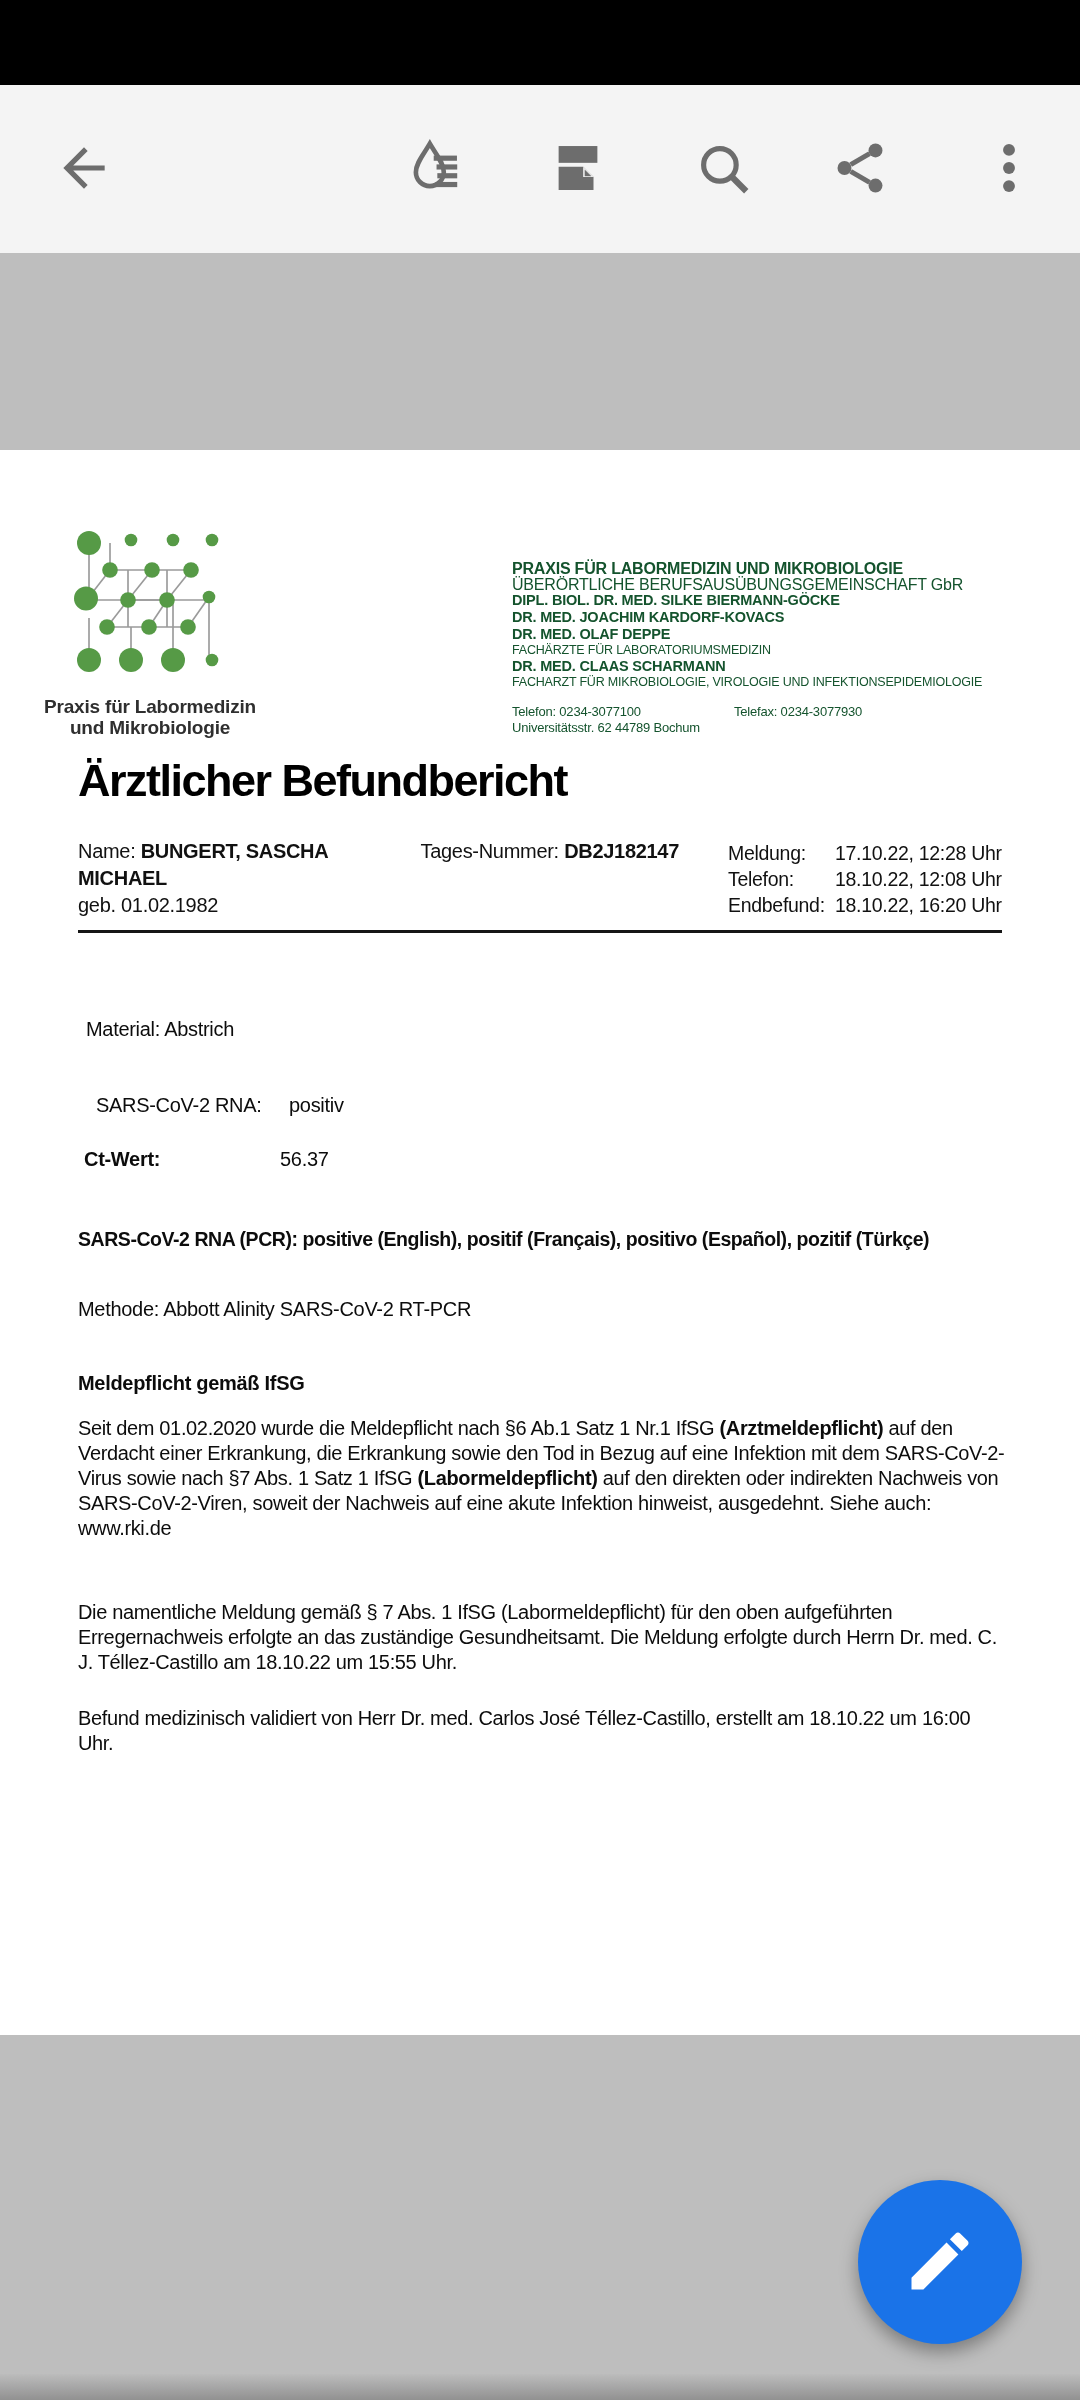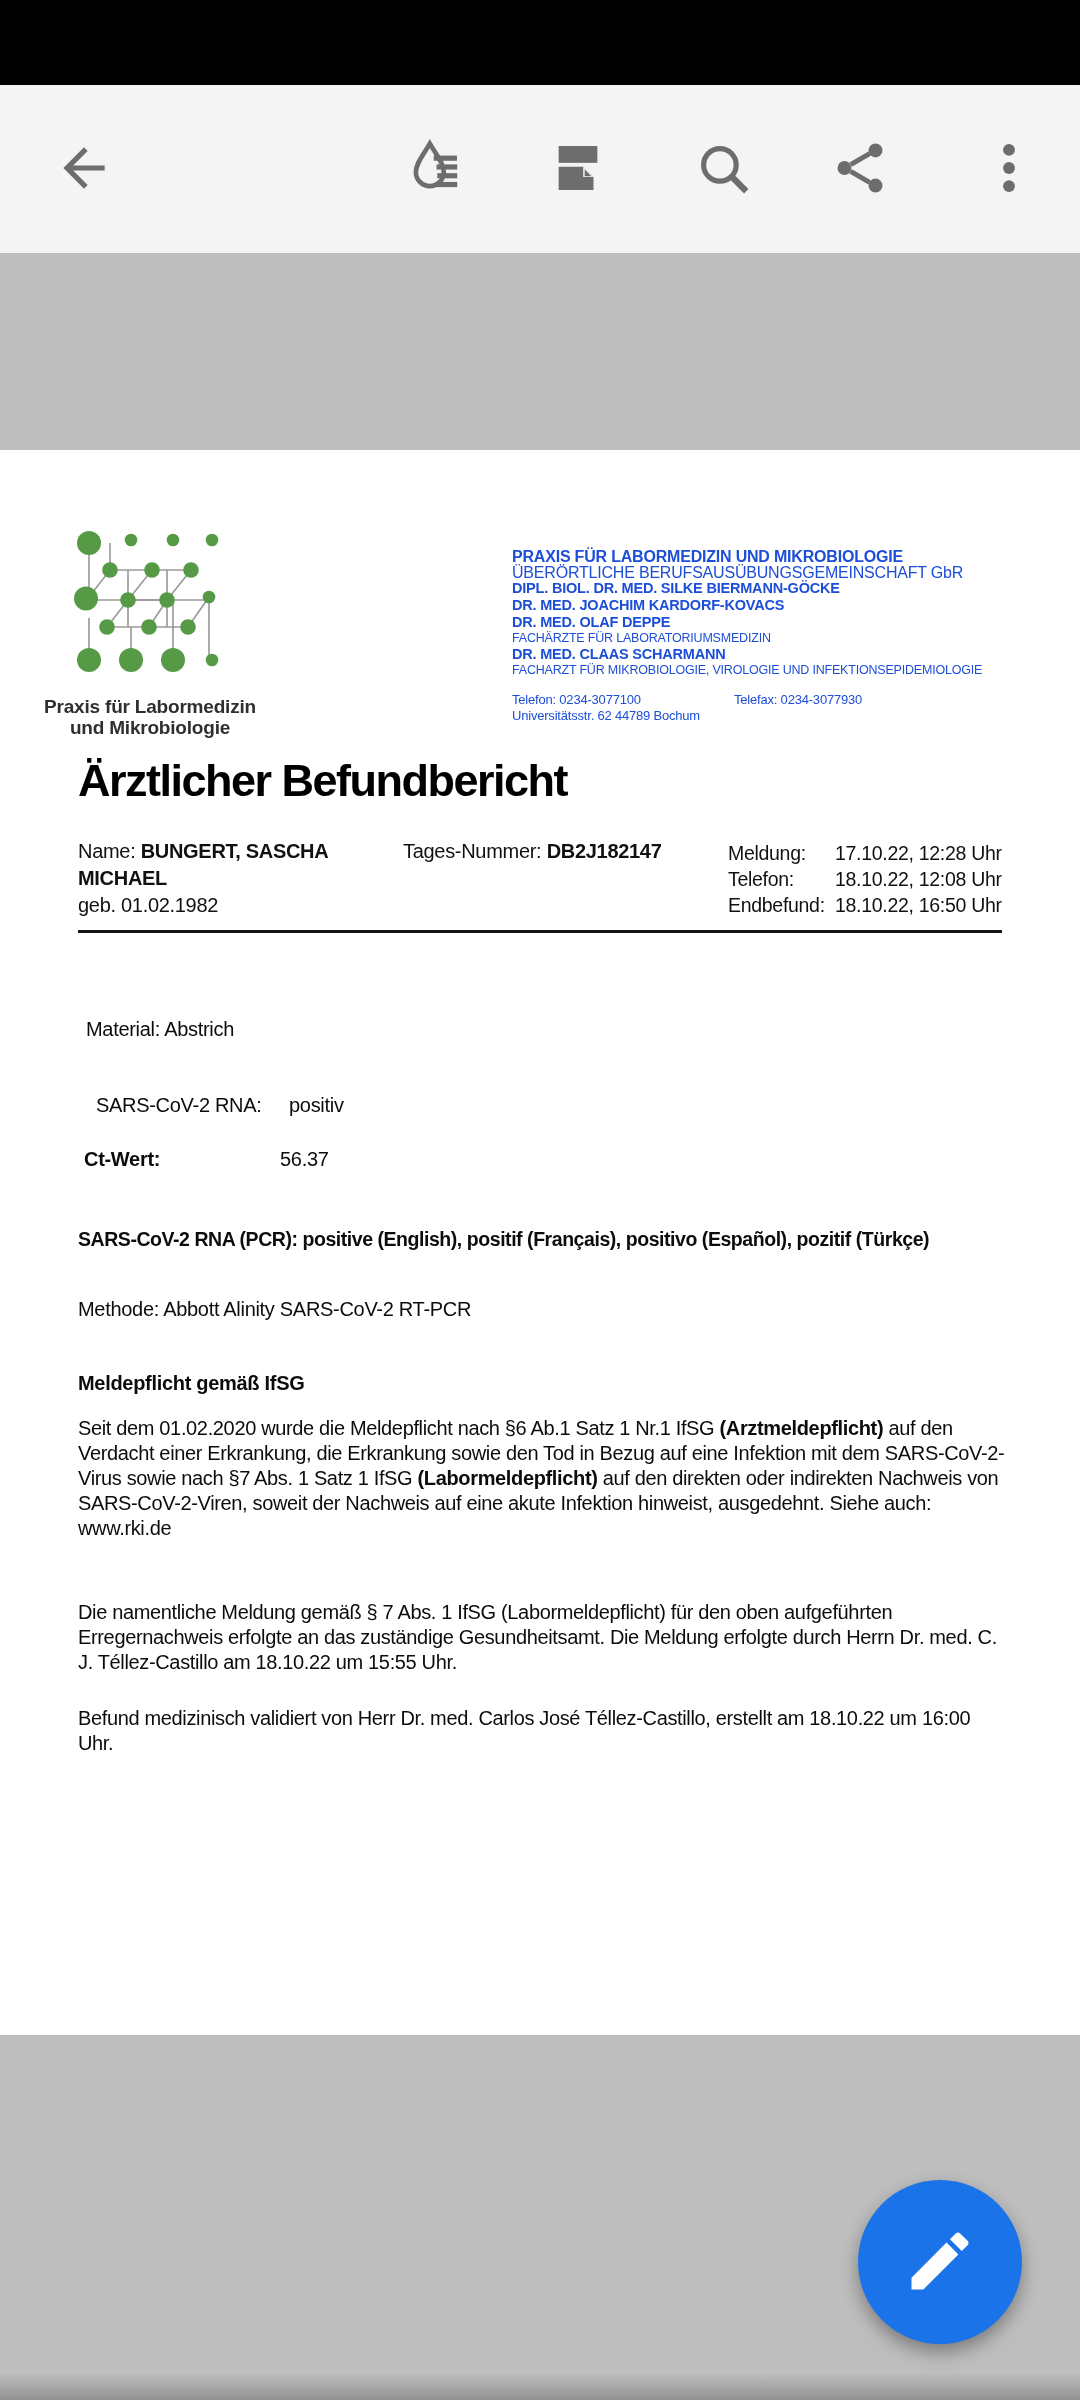--- a/index.html
+++ b/index.html
@@ -26,37 +26,37 @@
 
   
   .page{position:absolute;left:0;top:197px;width:1080px;height:1585px;background:#ffffff;color:#111;}
 
   
   .logo{position:absolute;left:72px;top:78px;width:154px;height:150px;}
   .logo-caption{position:absolute;left:30px;top:230px;width:240px;text-align:center;
                 font-weight:bold;font-size:19px;line-height:21px;color:#2f2f2f;letter-spacing:-0.2px;margin-top:16px;}
 
   
-  .practice{position:absolute;left:512px;top:98px;width:500px;color:#1d4ed8;letter-spacing:-0.2px;}
+  .practice{position:absolute;left:512px;top:110px;width:500px;color:#14532d;letter-spacing:-0.2px;}
   .pr-name{font-size:16px;font-weight:bold;line-height:18px;}
   .pr-sub{font-size:16px;line-height:14px;}
   .pr-doc{font-size:14.5px;font-weight:bold;line-height:17px;}
   .pr-spec{font-size:12.5px;line-height:15px;}
   .pr-contact{font-size:13px;line-height:16px;margin-top:14px;}
   .pr-contact .tel{display:inline-block;width:222px;}
 
   
   .doc-title{position:absolute;left:78px;top:305px;font-size:45px;font-weight:bold;
              letter-spacing:-1.5px;color:#000;text-align:right;}
 
   
   .patient{position:absolute;left:78px;top:388px;width:924px;font-size:20px;line-height:27px;
            letter-spacing:-0.3px;}
   .pt-col1{position:absolute;left:0;top:0;width:300px;}
-  .pt-col2{position:absolute;left:325px;top:0;width:290px;}
+  .pt-col2{position:absolute;left:311px;top:0;width:290px;text-align:right;}
   .pt-col3{position:absolute;left:650px;top:2px;width:280px;font-size:19.5px;}
   .pt-row{display:flex;line-height:26px;}
   .pt-row .lbl{width:107px;flex:none;}
   .b{font-weight:bold;}
 
   .rule{position:absolute;left:78px;top:480px;width:924px;height:3px;background:#161616;}
 
   
   .line{position:absolute;letter-spacing:-0.3px;font-size:20px;color:#0c0c0c;}
   .material{left:86px;top:568px;}
@@ -230,21 +230,21 @@
           <div class="pt-row">
             <span class="lbl">Meldung:</span>
             <span>17.10.22, 12:28 Uhr</span>
           </div>
           <div class="pt-row">
             <span class="lbl">Telefon:</span>
             <span>18.10.22, 12:08 Uhr</span>
           </div>
           <div class="pt-row">
             <span class="lbl">Endbefund:</span>
-            <span>18.10.22, 16:50 Uhr</span>
+            <span>18.10.22, 16:20 Uhr</span>
           </div>
         </div>
       </div>
 
       <div class="rule"></div>
 
       <div class="line material">Material: Abstrich</div>
 
       <div class="line result">
         <span>SARS-CoV-2 RNA:</span>

